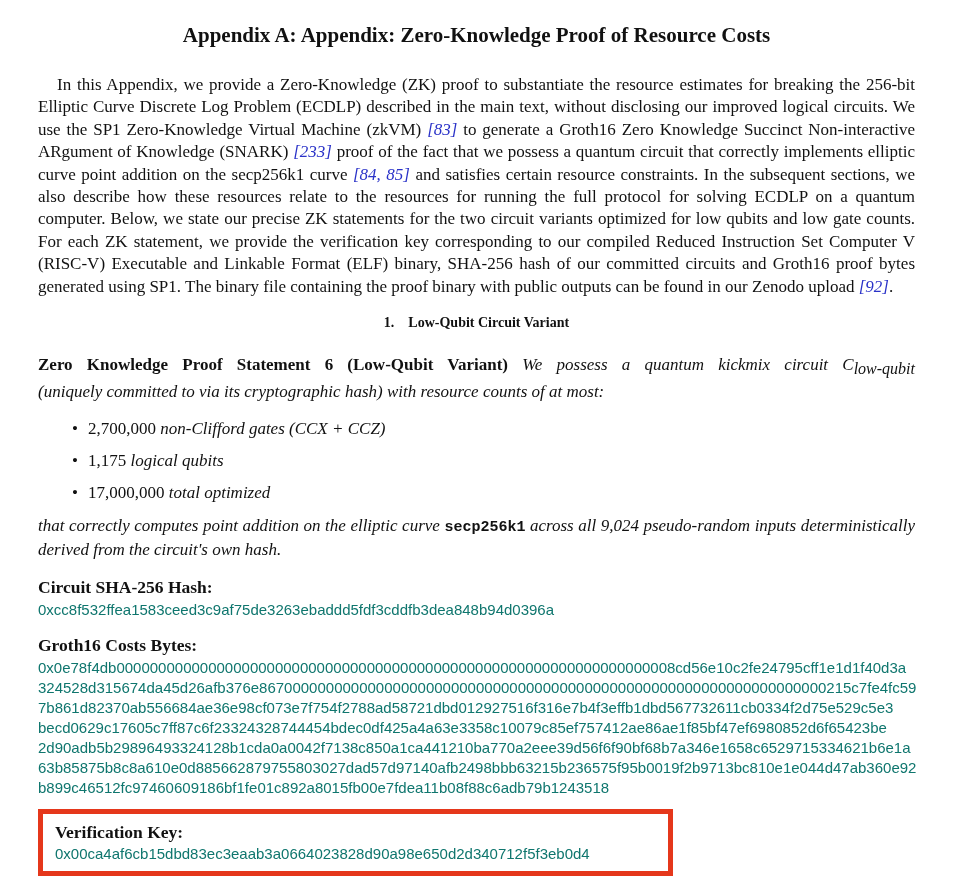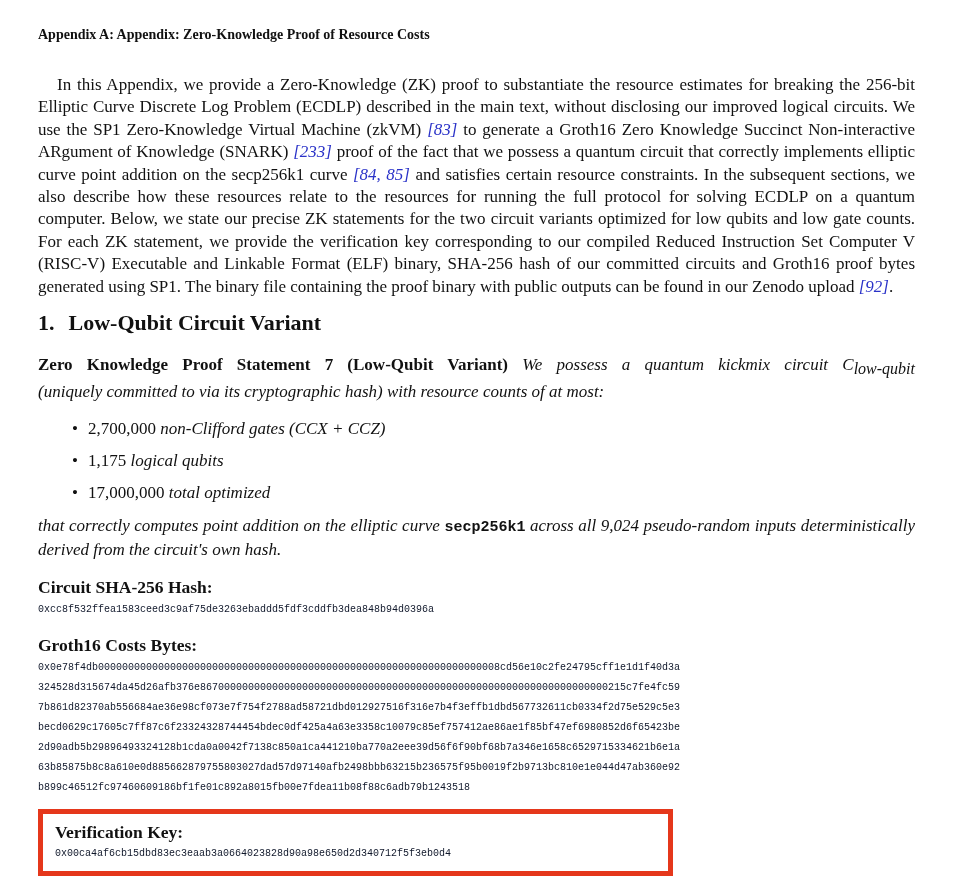--- a/index.html
+++ b/index.html
@@ -9,41 +9,42 @@
     box-sizing:border-box;
     padding:24px 38px 0 38px;
     background:#ffffff;
     color:#111111;
     font-family:"Liberation Serif","DejaVu Serif",serif;
     font-size:17px;
     line-height:22.4px;
     overflow:hidden;
   }
   .title{
-    font-size:14px;
+    font-size:21px;
     font-weight:bold;
+    text-align:center;
     margin:0;
     line-height:22px;
   }
   .intro{
     margin:28px 0 0 0;
     text-align:justify;
     text-indent:19px;
   }
   .cite{
     color:var(--cite-blue,#2a32c8);
     text-decoration:none;
     cursor:pointer;
     font-style:italic;
   }
   .section-heading{
     margin:14px 0 0 0;
-    text-align:left;
+    text-align:center;
     font-weight:bold;
-    font-size:22px;
+    font-size:14px;
   }
   .section-num{margin-right:14px;}
   .statement{margin:20px 0 0 0;}
   .statement-line1{
     text-align:justify;
     text-align-last:justify;
   }
   .it{font-style:italic;}
   .bold{font-weight:bold;}
   .mvar{font-style:italic;font-family:"Liberation Serif",serif;}
@@ -75,24 +76,24 @@
     font-style:normal;
     font-size:15px;
   }
   .block-heading{
     margin:14px 0 0 0;
     font-size:17.5px;
     font-weight:bold;
     line-height:22px;
   }
   .mono{
-    font-family:Liberation Mono, monospace;
-    font-size:10px;
+    font-family:Liberation Sans, sans-serif;
+    font-size:15px;
     line-height:20px;
-    color:#0f172a;
+    color:#0f766e;
     word-break:break-all;
   }
   .hash-value{margin-top:2px;}
   .proof-lines{margin-top:2px;}
   .mono-line{white-space:nowrap;}
   .vk-box{
     margin-top:11px;
     width:601px;
     border:5px solid var(--box-red,#e5371b);
     padding:7px 12px 7px 12px;
@@ -105,21 +106,21 @@
 
 <div class="page">
 
   <h1 class="title">Appendix A: Appendix: Zero-Knowledge Proof of Resource Costs</h1>
 
   <p class="intro"><span>In this Appendix, we provide a Zero-Knowledge (ZK) proof to substantiate the resource estimates for breaking the 256-bit Elliptic Curve Discrete Log Problem (ECDLP) described in the main text, without disclosing our improved logical circuits. We use the SP1 Zero-Knowledge Virtual Machine (zkVM) </span><a class="cite">[83]</a><span> to generate a Groth16 Zero Knowledge Succinct Non-interactive ARgument of Knowledge (SNARK) </span><a class="cite">[233]</a><span> proof of the fact that we possess a quantum circuit that correctly implements elliptic curve point addition on the secp256k1 curve </span><a class="cite">[84, 85]</a><span> and satisfies certain resource constraints. In the subsequent sections, we also describe how these resources relate to the resources for running the full protocol for solving ECDLP on a quantum computer. Below, we state our precise ZK statements for the two circuit variants optimized for low qubits and low gate counts. For each ZK statement, we provide the verification key corresponding to our compiled Reduced Instruction Set Computer V (RISC-V) Executable and Linkable Format (ELF) binary, SHA-256 hash of our committed circuits and Groth16 proof bytes generated using SP1. The binary file containing the proof binary with public outputs can be found in our Zenodo upload </span><a class="cite">[92]</a><span>.</span></p>
 
   <h2 class="section-heading"><span class="section-num">1.</span><span>Low-Qubit Circuit Variant</span></h2>
 
   <div class="statement">
-    <div class="statement-line1"><span class="bold">Zero Knowledge Proof Statement 7 (Low-Qubit Variant)</span><span class="it"> We possess a quantum kickmix circuit </span><span class="mvar">C</span><sub class="msub">low-qubit</sub></div>
+    <div class="statement-line1"><span class="bold">Zero Knowledge Proof Statement 6 (Low-Qubit Variant)</span><span class="it"> We possess a quantum kickmix circuit </span><span class="mvar">C</span><sub class="msub">low-qubit</sub></div>
     <div class="it">(uniquely committed to via its cryptographic hash) with resource counts of at most:</div>
   </div>
 
   <ul class="bullets">
     <li><span>2,700,000</span><span class="it"> non-Clifford gates (CCX + CCZ)</span></li>
     <li><span>1,175</span><span class="it"> logical qubits</span></li>
     <li><span>17,000,000</span><span class="it"> total optimized</span></li>
   </ul>
 
   <p class="closing"><span>that correctly computes point addition on the elliptic curve </span><span class="code-bold">secp256k1</span><span> across all 9,024 pseudo-random inputs deterministically derived from the circuit's own hash.</span></p>

